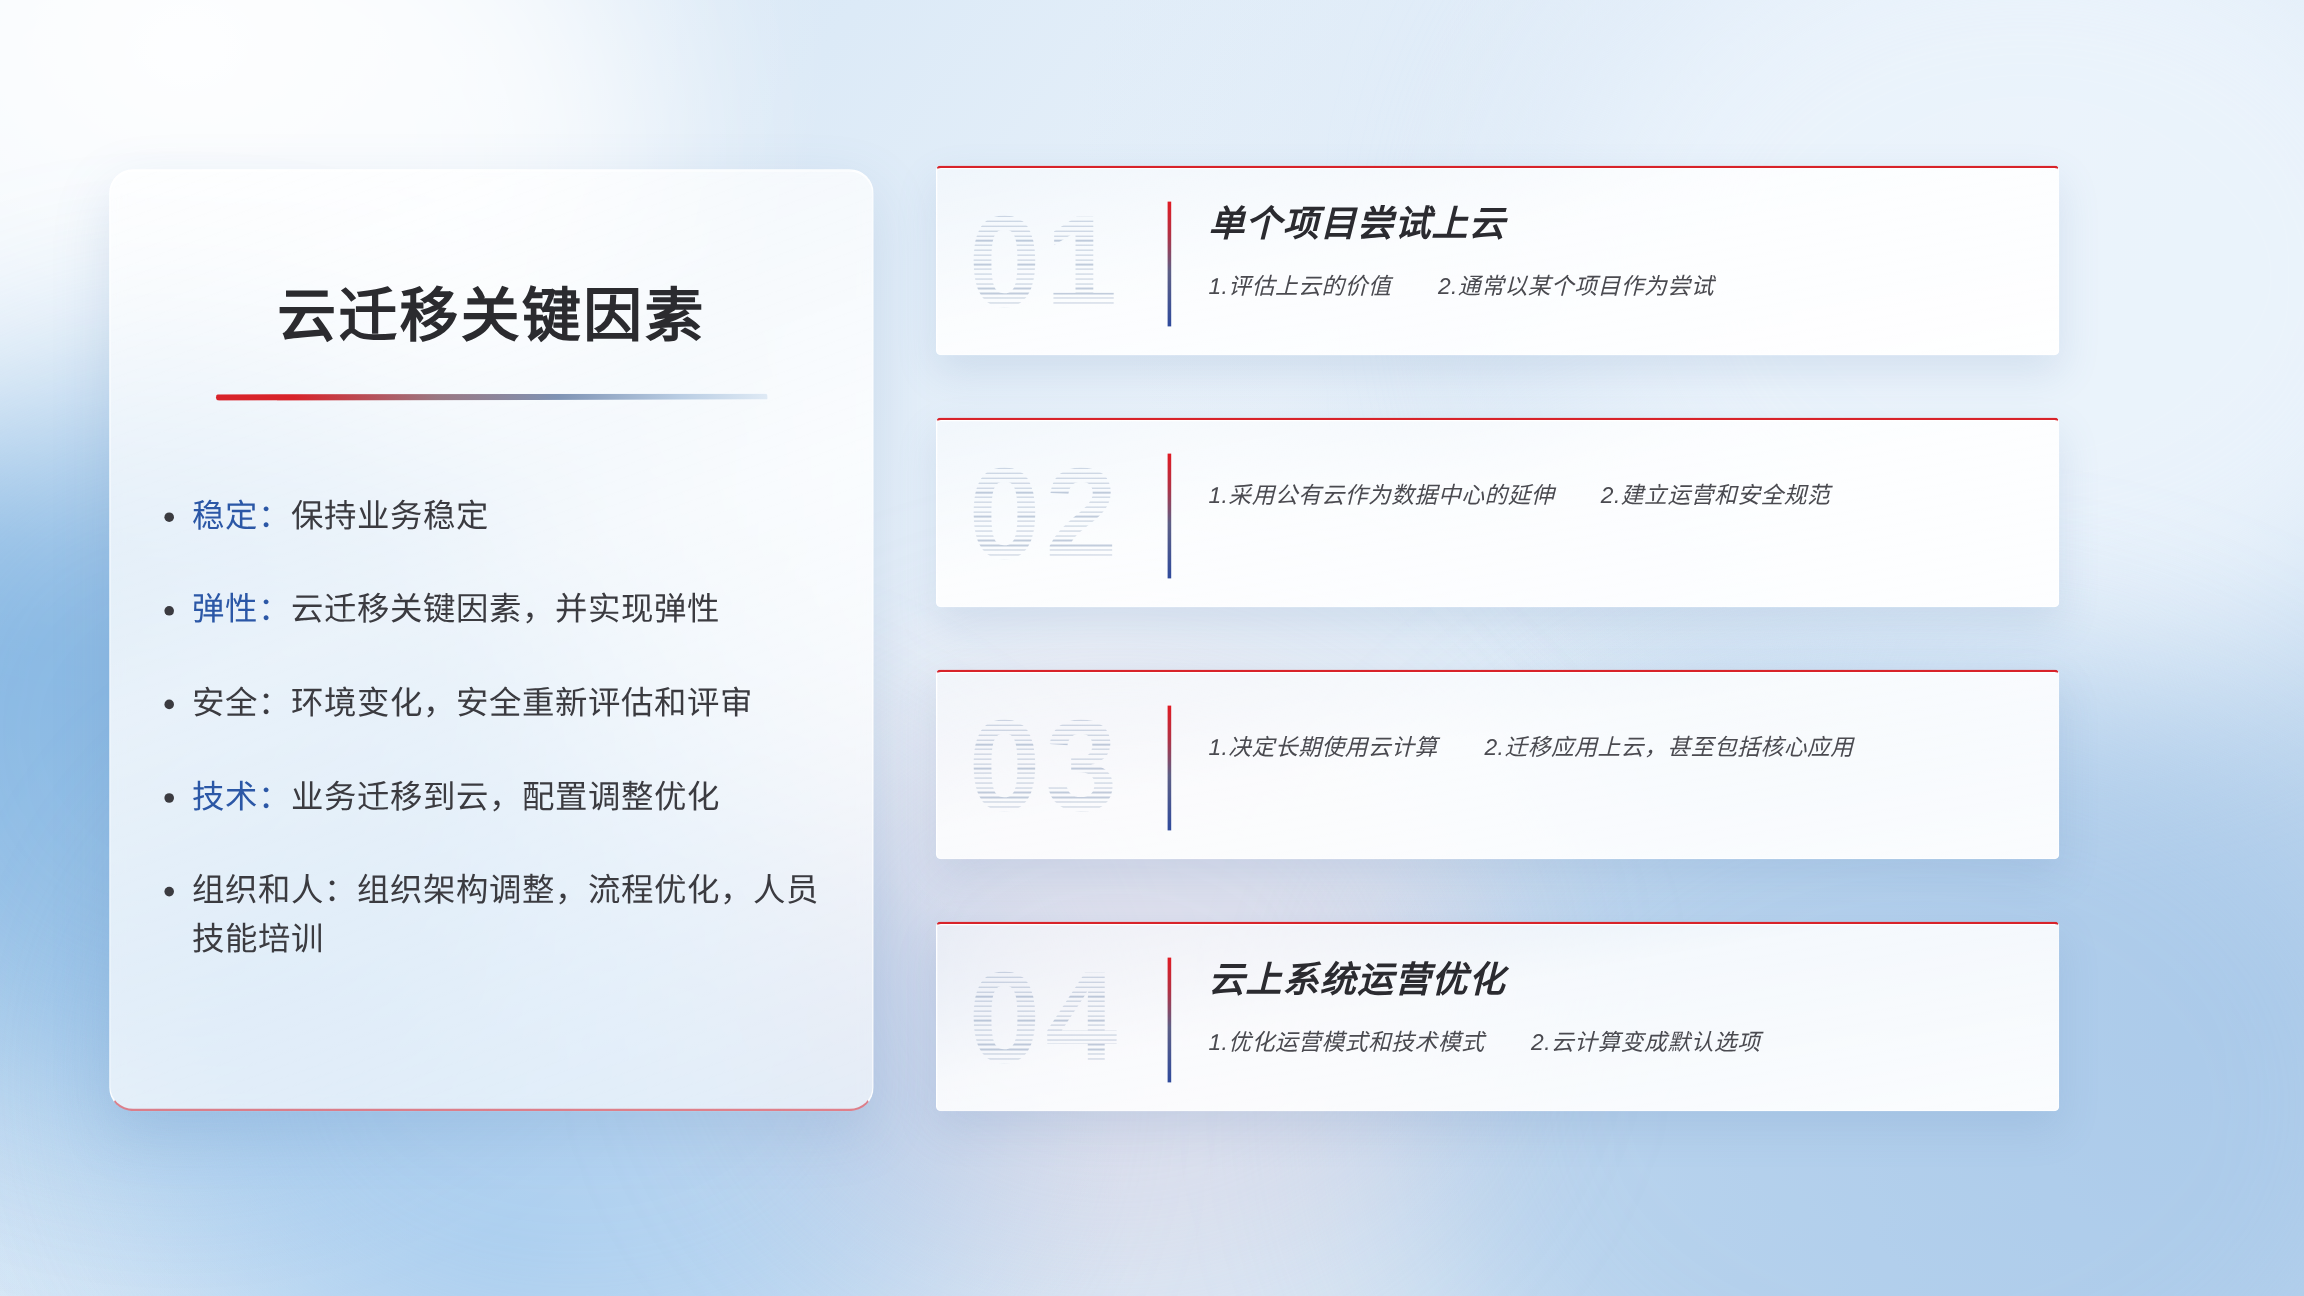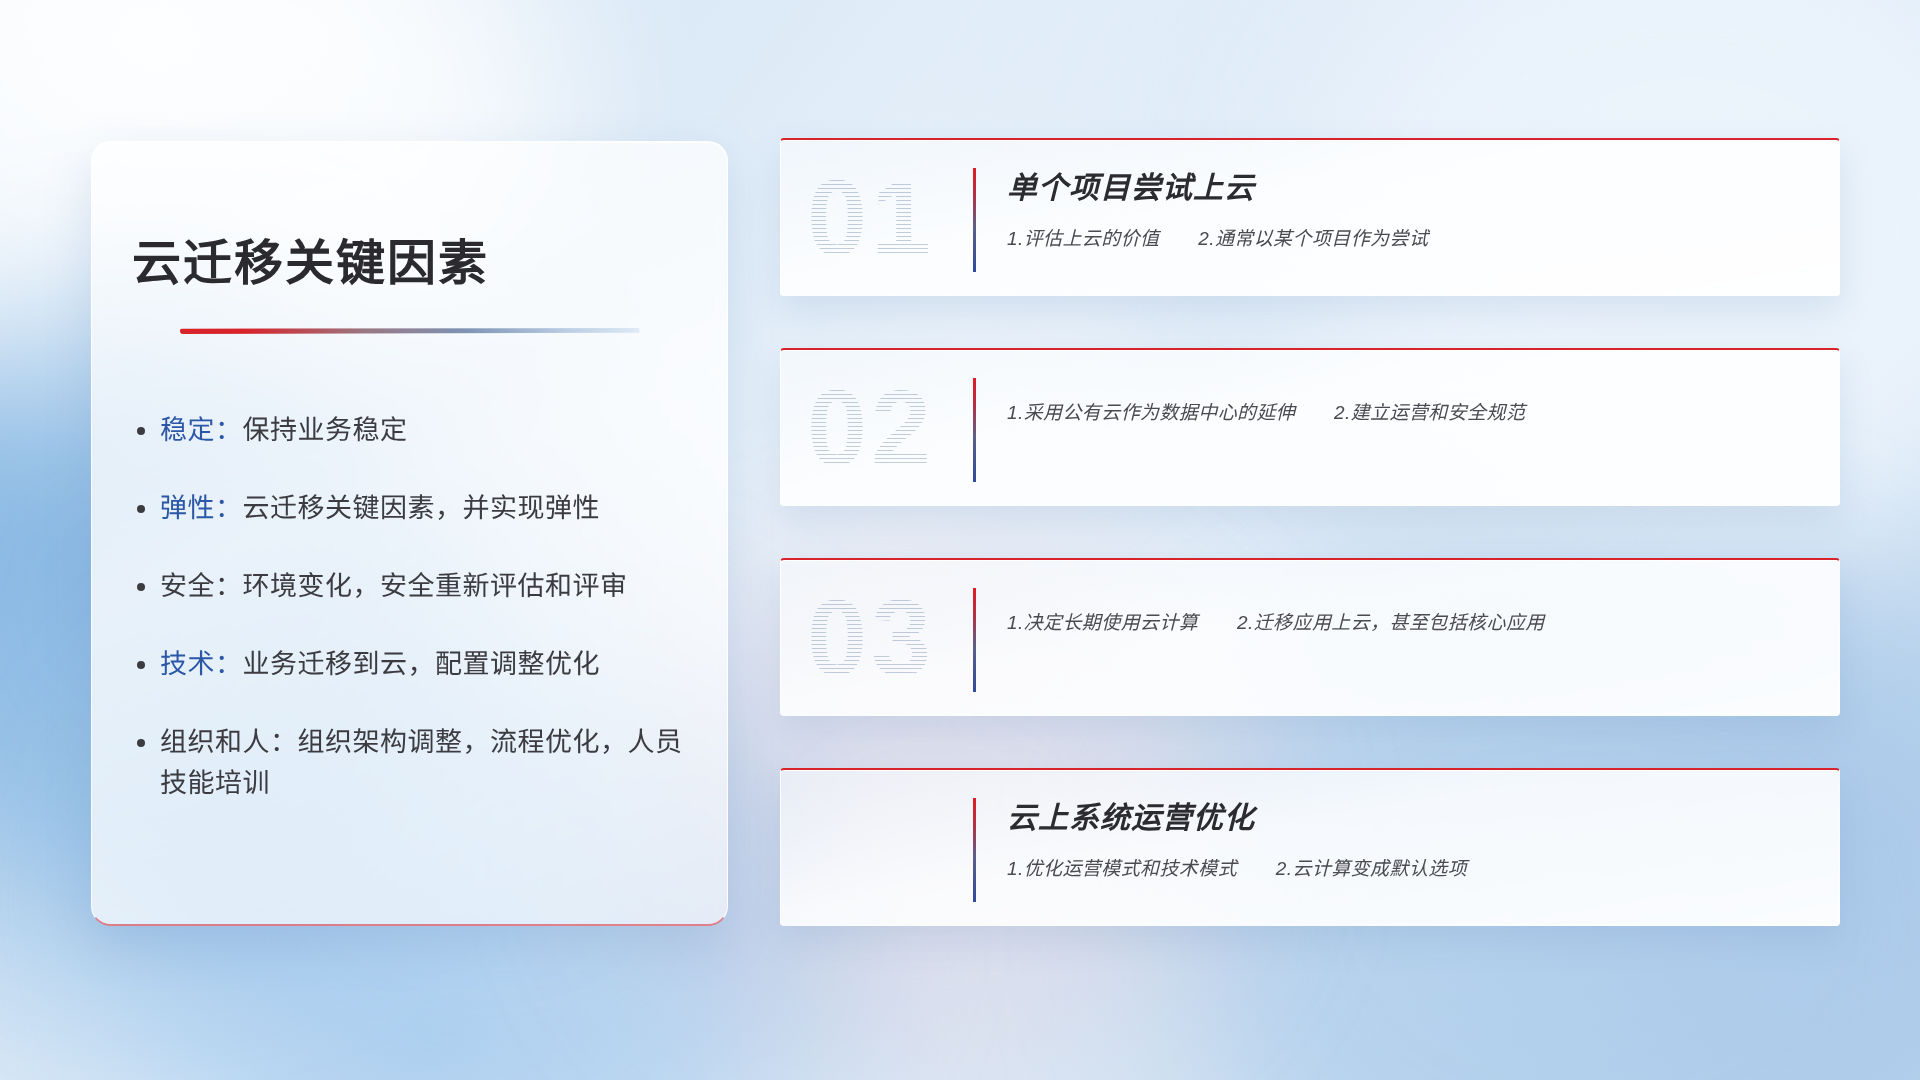--- a/index.html
+++ b/index.html
@@ -42,21 +42,21 @@
     border-radius:20px;
     background:linear-gradient(160deg, rgba(255,255,255,.62) 0%, rgba(255,255,255,.80) 45%, rgba(255,255,255,.58) 100%);
     border:1px solid rgba(255,255,255,.85);
     border-bottom:2px solid rgba(214,36,48,.55);
     box-shadow:0 18px 48px rgba(90,130,175,.18), inset 0 1px 0 rgba(255,255,255,.9);
     backdrop-filter:blur(6px);
     padding:55px 40px 40px 40px;
   }
   .panel-title {
     font-size:49px; font-weight:700; letter-spacing:2px;
-    color:#2b2b2f; 
+    color:#2b2b2f; text-align:center;
     margin-top:26px;
   }
   .title-rule {
     margin:34px auto 0 auto;
     width:460px; height:6px; border-radius:3px;
     background:linear-gradient(90deg,#d8232a 0%, #d8232a 14%, #9a7782 40%, #7e93b4 62%, #b9cde3 84%, #dfeaf5 100%);
     clip-path:polygon(0 12%, 100% 0, 100% 78%, 0 100%);
   }
 
   .factor-list { margin-top:76px; padding-left:28px; }
@@ -65,21 +65,21 @@
     margin-bottom:37px; letter-spacing:.5px;
   }
   .factor-item:last-child { margin-bottom:0; }
   .factor-label { color:#2b57a6; }
   .factor-label.plain { color:#3b3b40;text-align:right; }
 
   
   .cards { position:absolute; left:780px; top:138px; }
   .card {
     position:relative;
-    width:1060px; height:158px;
+    width:936px; height:158px;
     margin-bottom:52px;
     border-radius:4px;
     background:linear-gradient(170deg, rgba(255,255,255,.50) 0%, rgba(255,255,255,.86) 42%, rgba(255,255,255,.94) 100%);
     border:1px solid rgba(255,255,255,.8);
     border-top:2px solid #d8232a;
     box-shadow:0 14px 34px rgba(92,132,178,.16), inset 0 1px 0 rgba(255,255,255,.95);
     overflow:hidden;
   }
   .card:last-child { margin-bottom:0; }
 
@@ -179,20 +179,21 @@
 
     <article class="card">
       <div class="card-num">03</div>
       <div class="card-divider"></div>
       <div class="card-body">
         <div class="card-desc">1.决定长期使用云计算　　2.迁移应用上云，甚至包括核心应用</div>
       </div>
     </article>
 
     <article class="card">
+      <div class="card-num">04</div>
       <div class="card-divider"></div>
       <div class="card-body">
         <div class="card-title">云上系统运营优化</div>
         <div class="card-desc">1.优化运营模式和技术模式　　2.云计算变成默认选项</div>
       </div>
     </article>
 
   </section>
 </div>
 

